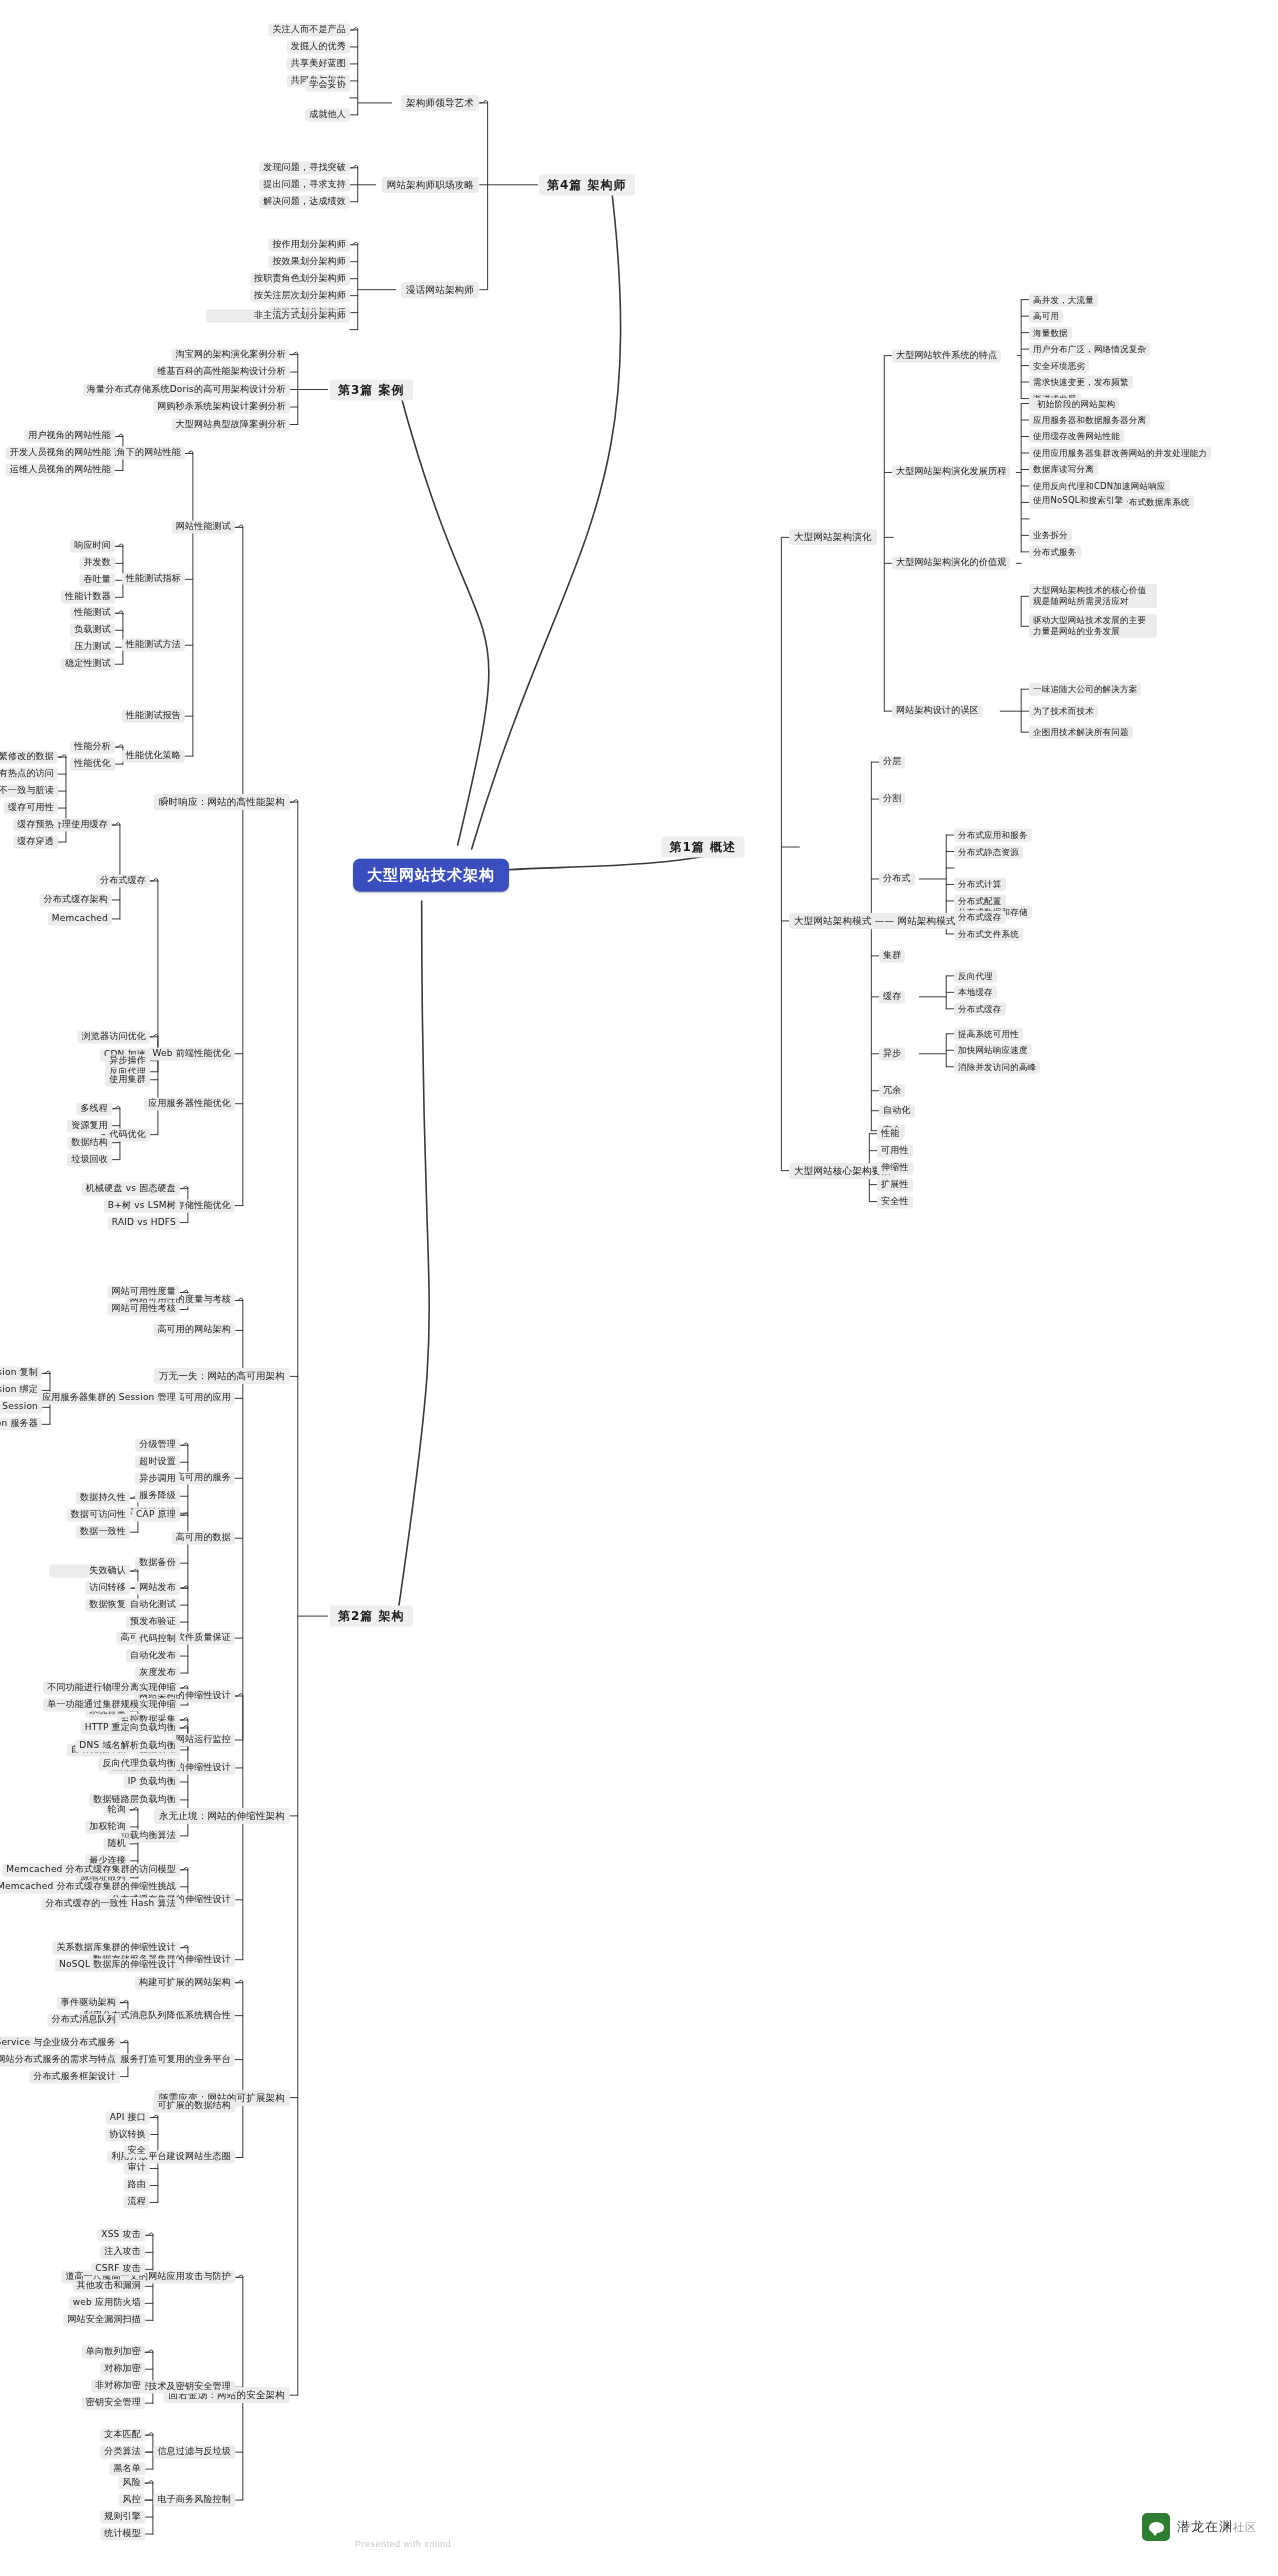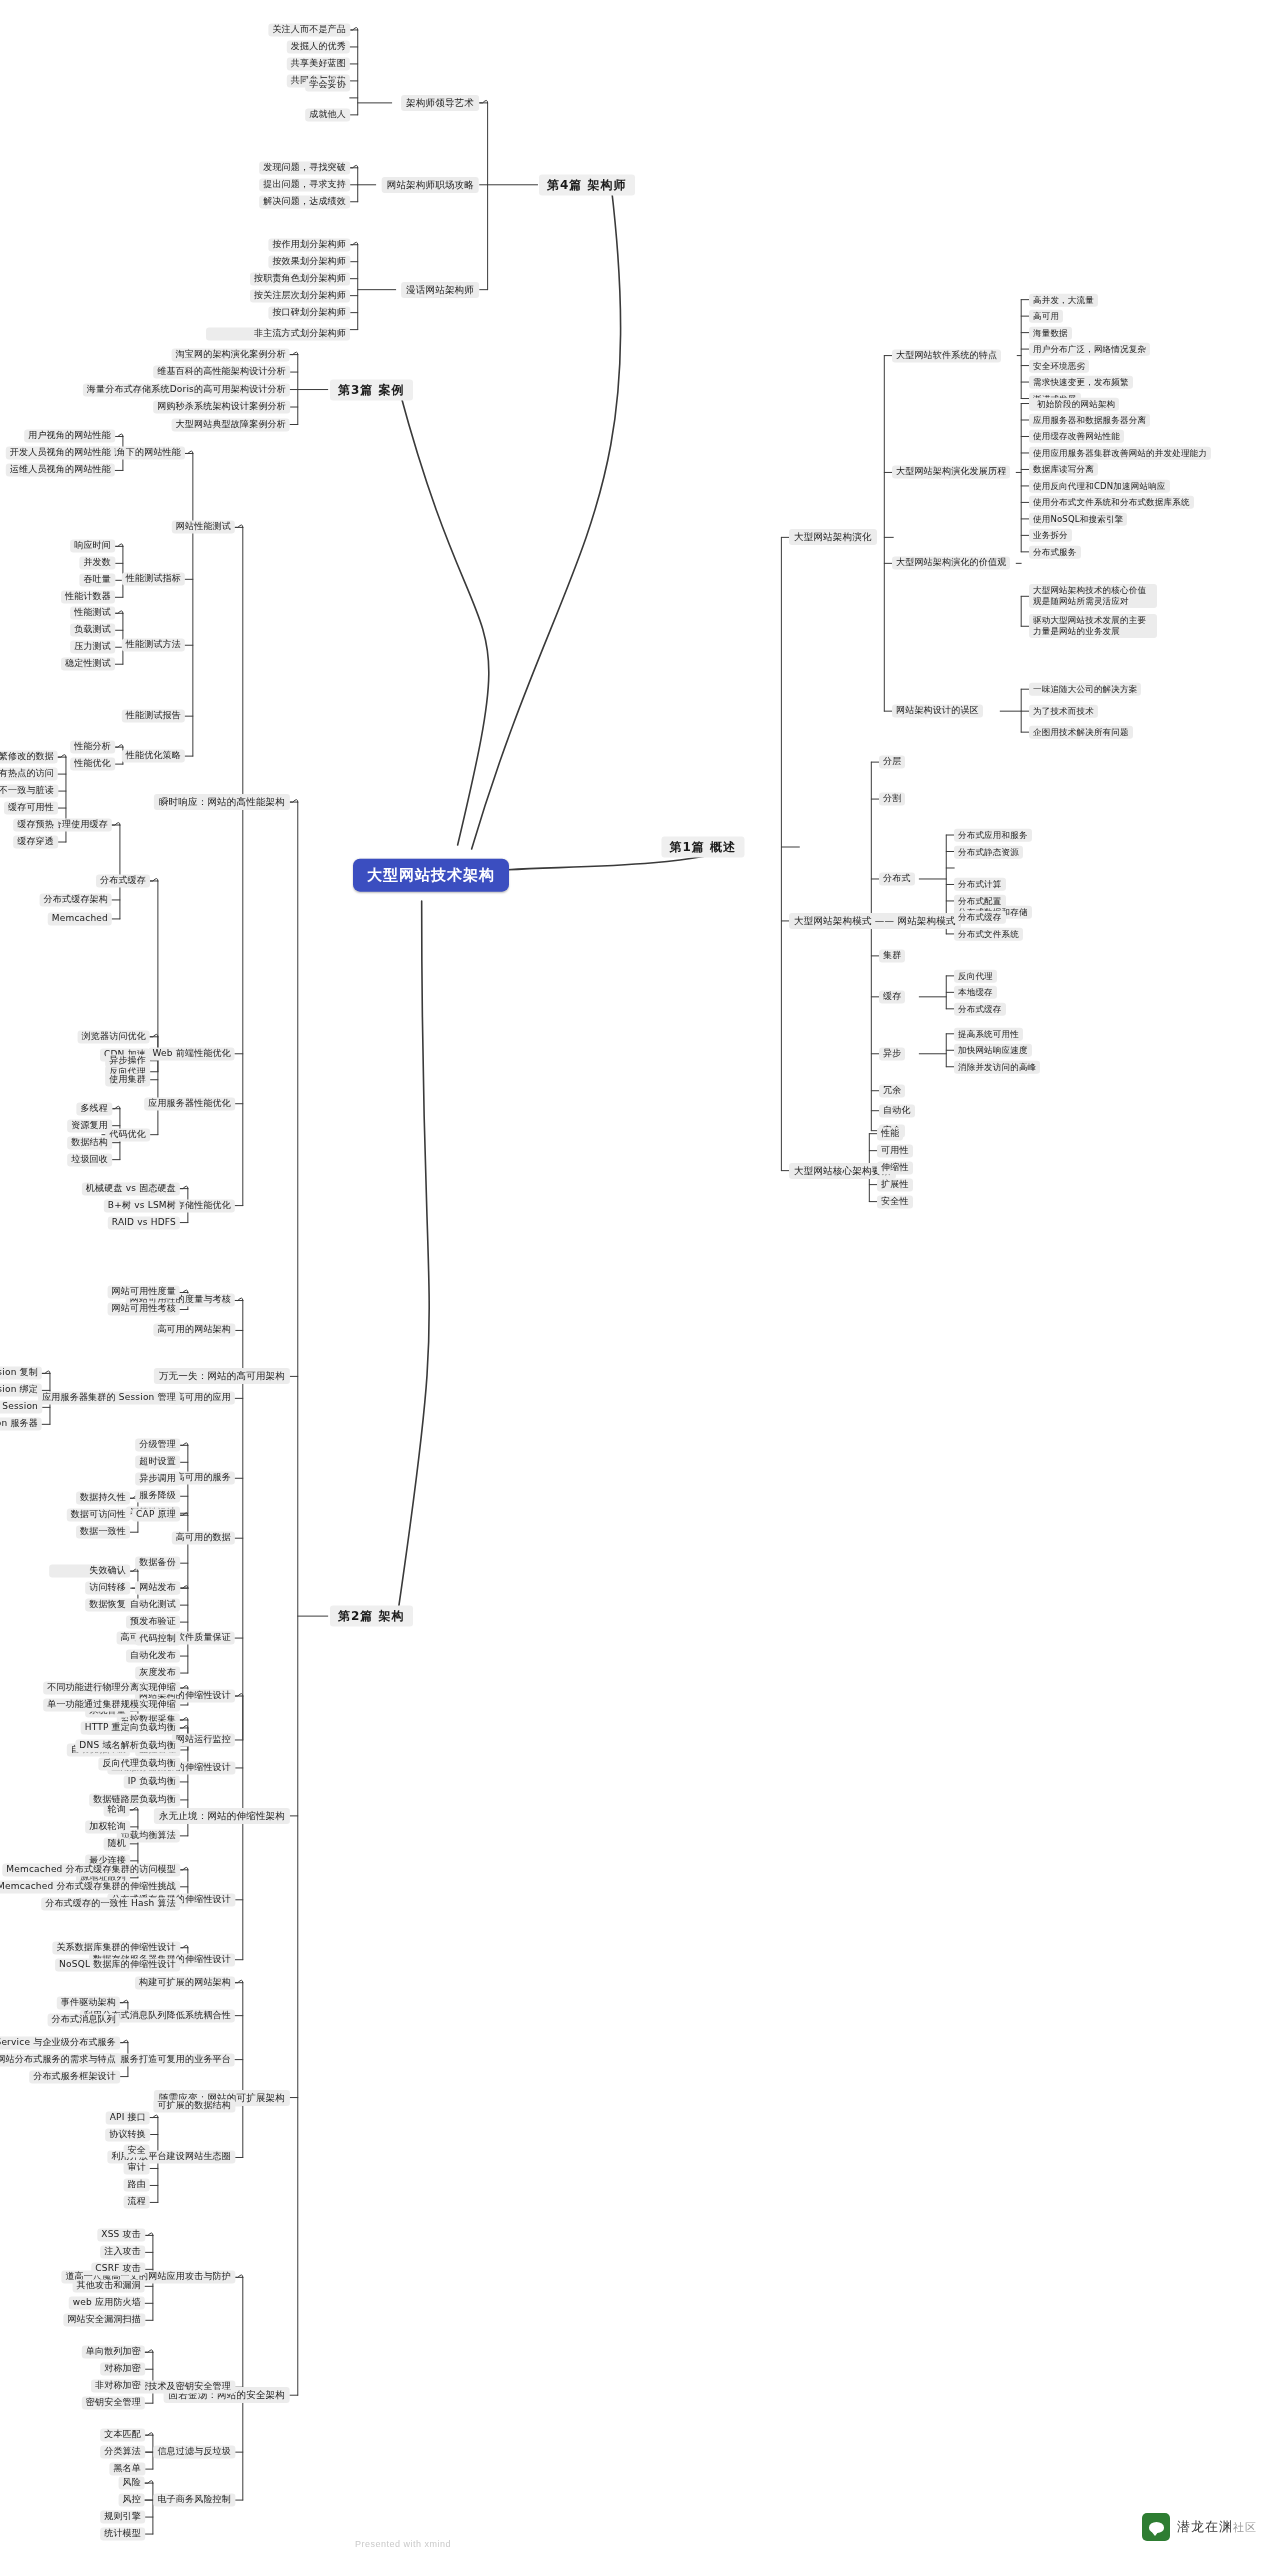--- a/index.html
+++ b/index.html
@@ -482,21 +482,21 @@
       <div class="node lvl-4 al" style="left: 1029px; top: 366px;">安全环境恶劣</div>
       <div class="node lvl-4 al" style="left: 1029px; top: 382px;">需求快速变更，发布频繁</div>
       <div class="node lvl-4 al" style="left: 1029px; top: 399px;">渐进式发展</div>
       <div class="node lvl-4 al" style="left: 1029px; top: 404px; padding-left: 8px;">初始阶段的网站架构</div>
       <div class="node lvl-4 al" style="left: 1029px; top: 420px;">应用服务器和数据服务器分离</div>
       <div class="node lvl-4 al" style="left: 1029px; top: 436px;">使用缓存改善网站性能</div>
       <div class="node lvl-4 al" style="left: 1029px; top: 453px;">使用应用服务器集群改善网站的并发处理能力</div>
       <div class="node lvl-4 al" style="left: 1029px; top: 469px;">数据库读写分离</div>
       <div class="node lvl-4 al" style="left: 1029px; top: 486px;">使用反向代理和CDN加速网站响应</div>
       <div class="node lvl-4 al" style="left: 1029px; top: 502px;">使用分布式文件系统和分布式数据库系统</div>
-      <div class="node lvl-4 al" style="left: 1029px; top: 519px;">使用NoSQL和搜索引擎</div>
+      <div class="node lvl-4 al" style="left: 1029px; top: 500px;">使用NoSQL和搜索引擎</div>
       <div class="node lvl-4 al" style="left: 1029px; top: 535px;">业务拆分</div>
       <div class="node lvl-4 al" style="left: 1029px; top: 552px;">分布式服务</div>
       <div class="node lvl-4 al wrap" style="left: 1029px; top: 596px; width: 128px; white-space: normal;">大型网站架构技术的核心价值观是随网站所需灵活应对</div>
       <div class="node lvl-4 al wrap" style="left: 1029px; top: 626px; width: 128px; white-space: normal;">驱动大型网站技术发展的主要力量是网站的业务发展</div>
       <div class="node lvl-4 al" style="left: 1029px; top: 689px;">一味追随大公司的解决方案</div>
       <div class="node lvl-4 al" style="left: 1029px; top: 711px;">为了技术而技术</div>
       <div class="node lvl-4 al" style="left: 1029px; top: 732px;">企图用技术解决所有问题</div>
       <div class="node lvl-3 al" style="left: 879px; top: 762px;">分层</div>
       <div class="node lvl-3 al" style="left: 879px; top: 799px;">分割</div>
       <div class="node lvl-3 al" style="left: 879px; top: 879px;">分布式</div>
@@ -535,21 +535,21 @@
       <div class="node lvl-3 ar" style="left: 350px; top: 85px;">学会妥协</div>
       <div class="node lvl-3 ar" style="left: 350px; top: 115px;">成就他人</div>
       <div class="node lvl-3 ar" style="left: 350px; top: 168px;">发现问题，寻找突破</div>
       <div class="node lvl-3 ar" style="left: 350px; top: 185px;">提出问题，寻求支持</div>
       <div class="node lvl-3 ar" style="left: 350px; top: 202px;">解决问题，达成绩效</div>
       <div class="node lvl-3 ar" style="left: 350px; top: 245px;">按作用划分架构师</div>
       <div class="node lvl-3 ar" style="left: 350px; top: 262px;">按效果划分架构师</div>
       <div class="node lvl-3 ar" style="left: 350px; top: 279px;">按职责角色划分架构师</div>
       <div class="node lvl-3 ar" style="left: 350px; top: 296px;">按关注层次划分架构师</div>
       <div class="node lvl-3 ar" style="left: 350px; top: 313px;">按口碑划分架构师</div>
-      <div class="node lvl-3 ar" style="left: 350px; top: 334px; padding-left: 48px;">非主流方式划分架构师</div>
+      <div class="node lvl-3 ar" style="left: 350px; top: 316px; padding-left: 48px;">非主流方式划分架构师</div>
       <div class="node lvl-1 al" style="left: 330px; top: 390px;">第3篇 案例</div>
       <div class="node lvl-3 ar" style="left: 290px; top: 355px;">淘宝网的架构演化案例分析</div>
       <div class="node lvl-3 ar" style="left: 290px; top: 372px;">维基百科的高性能架构设计分析</div>
       <div class="node lvl-3 ar" style="left: 290px; top: 390px;">海量分布式存储系统Doris的高可用架构设计分析</div>
       <div class="node lvl-3 ar" style="left: 290px; top: 407px;">网购秒杀系统架构设计案例分析</div>
       <div class="node lvl-3 ar" style="left: 290px; top: 425px;">大型网站典型故障案例分析</div>
       <div class="node lvl-1 al" style="left: 330px; top: 1616px;">第2篇 架构</div>
       <div class="node lvl-2 ar" style="left: 290px; top: 802px;">瞬时响应：网站的高性能架构</div>
       <div class="node lvl-2 ar" style="left: 290px; top: 1376px;">万无一失：网站的高可用架构</div>
       <div class="node lvl-2 ar" style="left: 290px; top: 1816px;">永无止境：网站的伸缩性架构</div>

